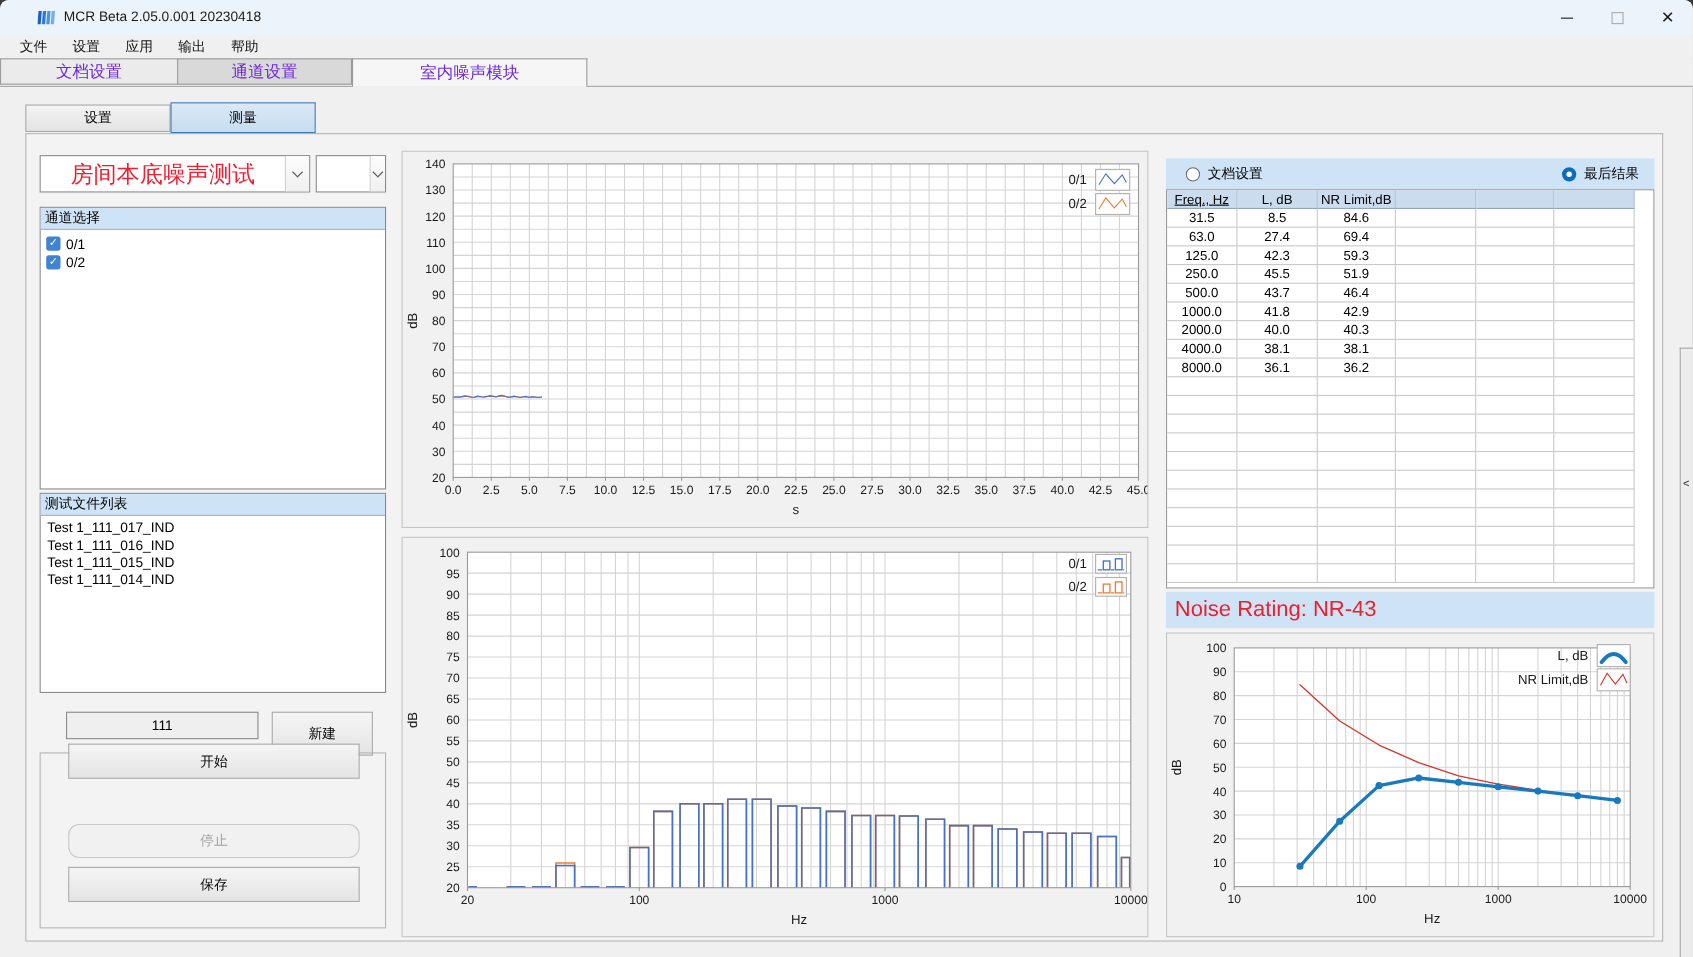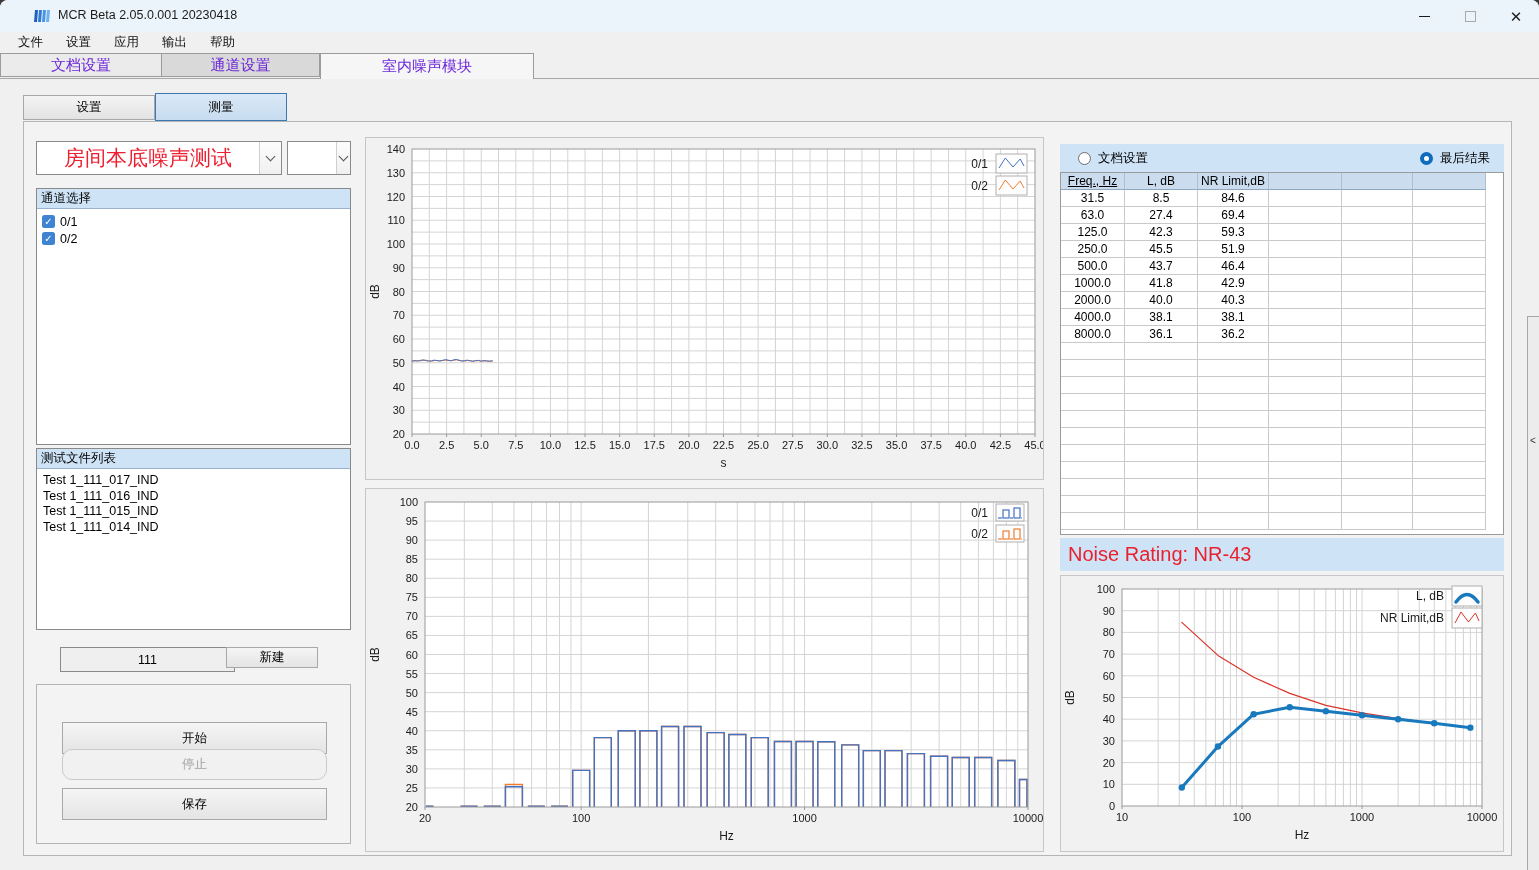--- a/index.html
+++ b/index.html
@@ -42,23 +42,23 @@
   .lbox .lhdr{height:20px;background:#cfe3f7;border-bottom:1px solid #9ab2cc;font-size:12.5px;display:flex;align-items:center;padding-left:4px;box-sizing:border-box;color:#000;}
   .chan-box{left:36px;top:188px;width:315px;height:257px;}
   .files-box{left:36px;top:448px;width:315px;height:182px;}
   .chan-row{display:flex;align-items:center;height:17px;padding-left:5px;font-size:12.5px;color:#000;}
   .cbx{width:13px;height:13px;background:#3f83d2;border-radius:2.5px;color:#fff;font-size:10px;line-height:13px;text-align:center;margin-right:5px;}
   .file-row{height:15.5px;font-size:12.5px;color:#000;padding-left:6px;white-space:nowrap;}
   .list-pad{padding-top:4px;}
   
   .prefix-field{left:60px;top:647px;width:175px;height:25px;border:1px solid #8a8a8a;background:#efefef;text-align:center;font-size:12.5px;box-sizing:border-box;font-family:"Liberation Sans",sans-serif;color:#000;}
   .btn{box-sizing:border-box;border:1px solid #a8a8a8;background:linear-gradient(#f5f5f5,#e4e4e4);display:flex;align-items:center;justify-content:center;font-size:12.5px;color:#000;}
-  .new-btn{left:226px;top:647px;width:92px;height:21px;}
+  .new-btn{left:247px;top:647px;width:92px;height:40px;}
   .ctrl-group{left:36px;top:684px;width:315px;height:160px;border:1px solid #b5b5b5;box-sizing:border-box;}
-  .start-btn{left:62px;top:722px;width:265px;height:32px;}
+  .start-btn{left:62px;top:676px;width:265px;height:32px;}
   .stop-btn{left:62px;top:749px;width:265px;height:31px;border-color:#cacaca;background:#f1f1f1;color:#a0a0a0;border-radius:10px;}
   .save-btn{left:62px;top:788px;width:265px;height:32px;}
   
   .chartw{box-sizing:border-box;border:1px solid #c6c6c6;background:#f1f1f1;}
   .time-w{left:365px;top:137px;width:679px;height:343px;}
   .spec-w{left:365px;top:488px;width:679px;height:364px;}
   .nr-w{left:1060px;top:575px;width:444px;height:277px;}
   svg text{font-family:"Liberation Sans",sans-serif;}
   
   .radio-bar{left:1060px;top:144px;width:444px;height:28px;background:#cfe3f7;display:flex;align-items:center;box-sizing:border-box;}

